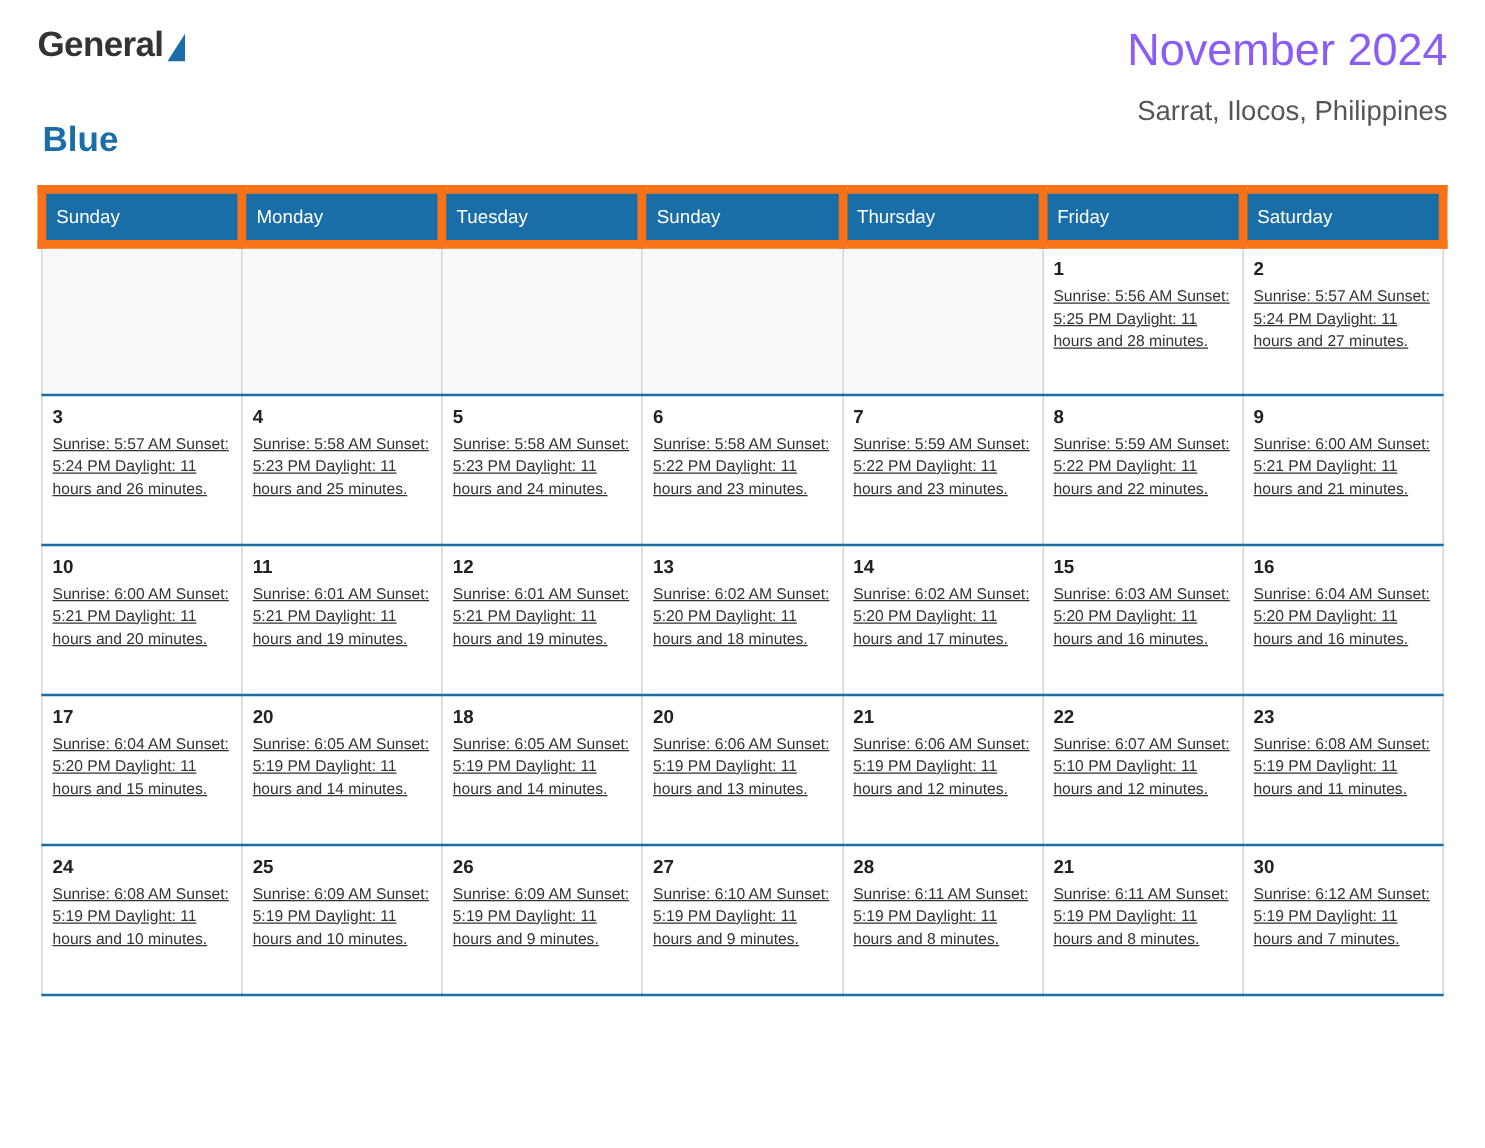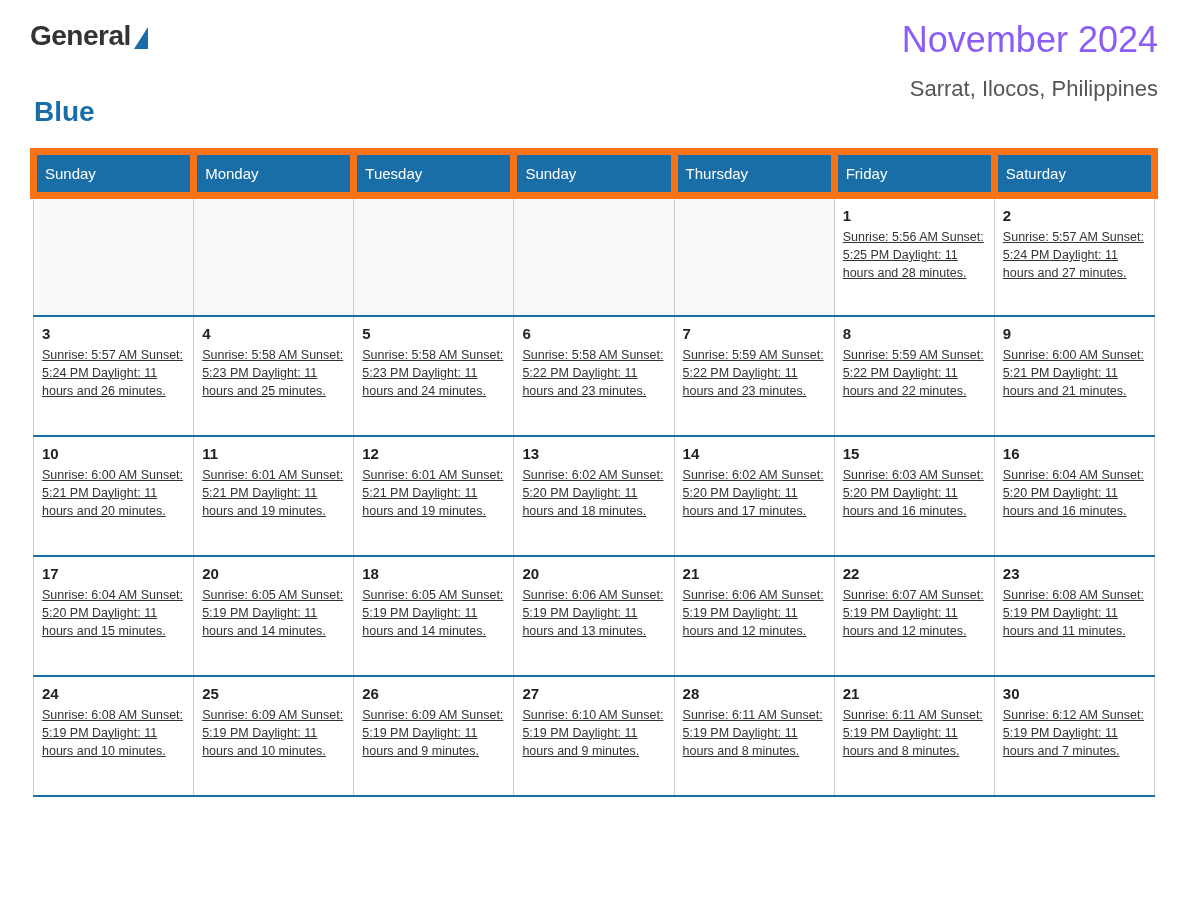--- a/index.html
+++ b/index.html
@@ -272,21 +272,21 @@
         </td>
         <td>
           <span class="day-num">21</span>
           <div class="day-info">Sunrise: 6:06 AM
 Sunset: 5:19 PM
 Daylight: 11 hours and 12 minutes.</div>
         </td>
         <td>
           <span class="day-num">22</span>
           <div class="day-info">Sunrise: 6:07 AM
-Sunset: 5:19 PM
+Sunset: 5:10 PM
 Daylight: 11 hours and 12 minutes.</div>
         </td>
         <td>
           <span class="day-num">23</span>
           <div class="day-info">Sunrise: 6:08 AM
 Sunset: 5:19 PM
 Daylight: 11 hours and 11 minutes.</div>
         </td>
       </tr>
       <tr>

